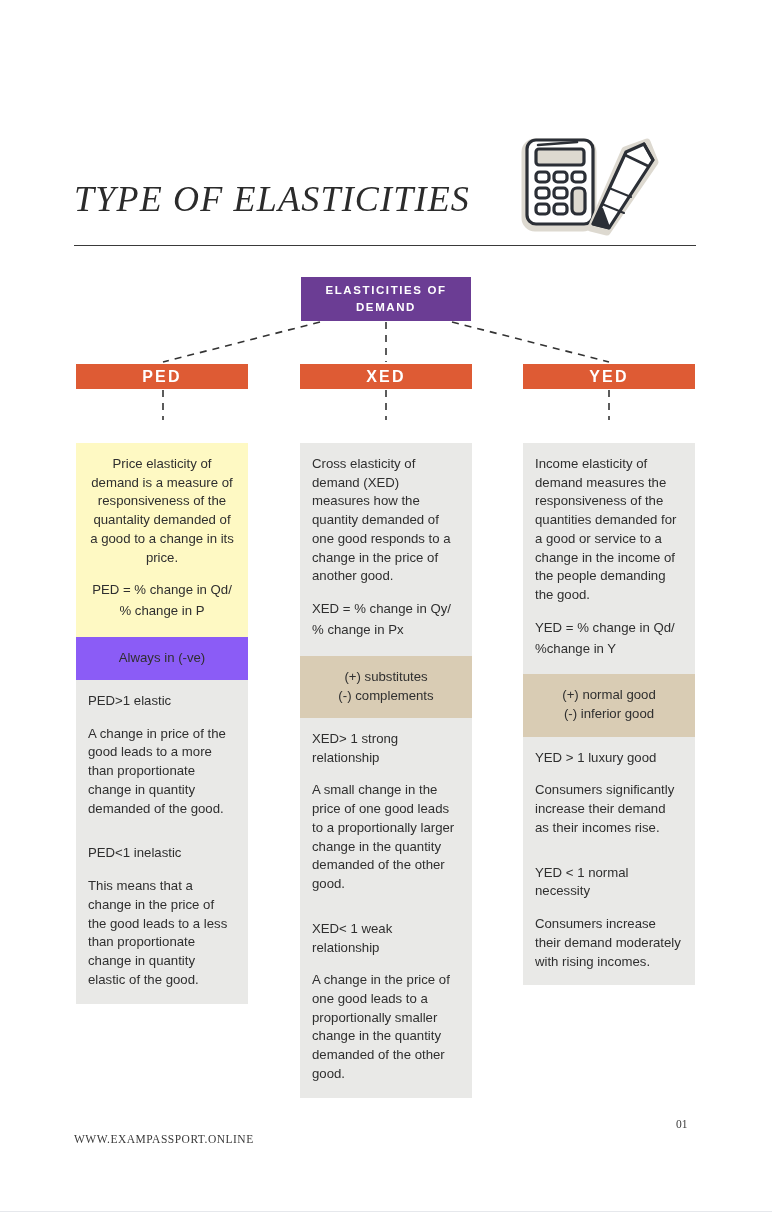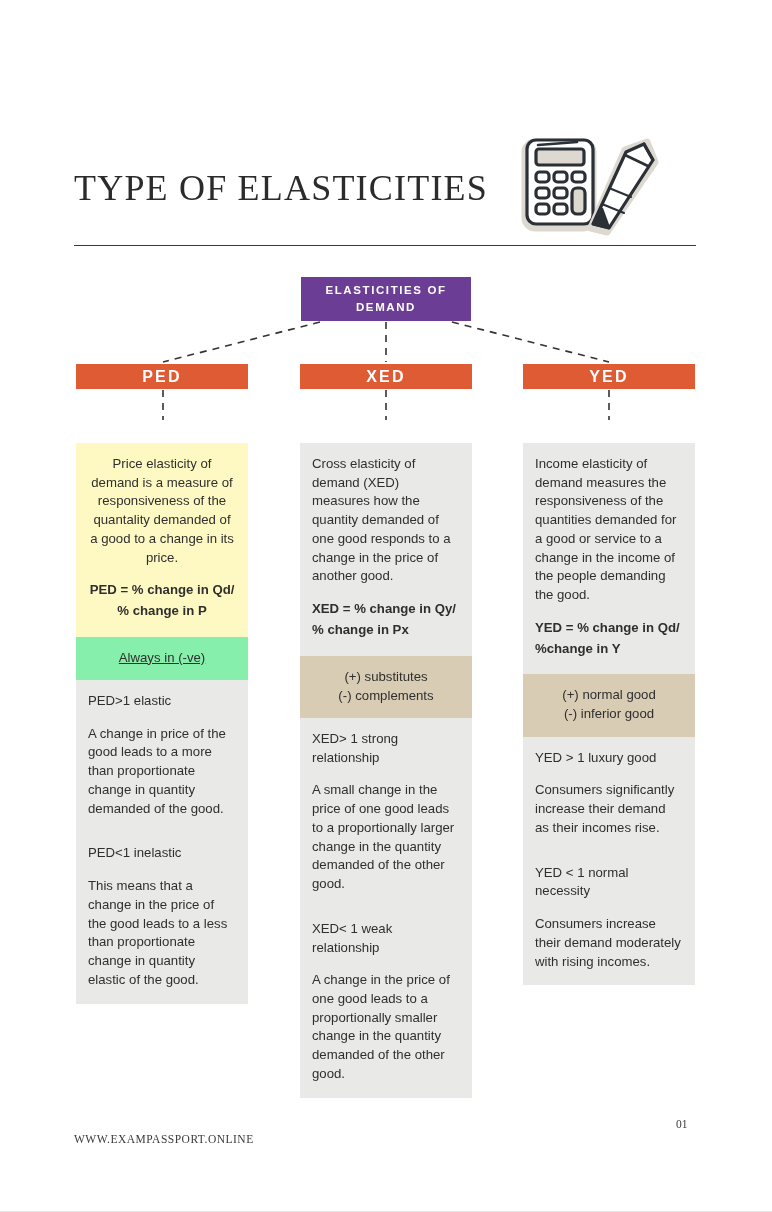--- a/index.html
+++ b/index.html
@@ -17,27 +17,28 @@
     background: #ffffff;
     overflow: hidden;
     border-bottom: 1px solid #e6e8ec;
     box-sizing: border-box;
   }
 
   
   .title {
     position: absolute;
     left: 74px;
-    top: 170px;
+    top: 181px;
     font-family: "Liberation Serif", serif;
     font-size: 36px;
     letter-spacing: 1.2px;
     color: #2b2b2b;
     white-space: nowrap;
     line-height: 1;
+    font-style: italic;
   }
   .header-art {
     position: absolute;
     left: 505px;
     top: 128px;
     width: 166px;
     height: 118px;
   }
   .rule {
     position: absolute;
@@ -111,21 +112,21 @@
     font-size: 13.2px;
     line-height: 1.45;
   }
   .panel-detail { padding-top: 12px; }
 
   .panel p {
     margin: 0 0 14px 0;
   }
   .panel p:last-child { margin-bottom: 0; }
   .panel p.formula {
-    font-weight: bold;
+    font-weight: normal;
     margin-bottom: 2px;
   }
   .panel p.gap-lg { margin-bottom: 26px; }
   .panel-note p { margin: 0; }
 
   
   .footer-url {
     position: absolute;
     left: 74px;
     top: 1133px;
@@ -206,21 +207,21 @@
 
   <div class="col col-ped">
     <div class="cat-header" style="background: rgb(222, 91, 52);">
       <span>PED</span>
     </div>
     <div class="panel panel-def" style="background: #fef9c3; text-align: center;">
       <p>Price elasticity of demand is a measure of responsiveness of the quantality demanded of a good to a change in its price.</p>
       <p class="formula">PED = % change in Qd/</p>
       <p class="formula">% change in P</p>
     </div>
-    <div class="panel panel-note" style="background: #86efac; text-decoration: underline;">
+    <div class="panel panel-note" style="background: #8b5cf6;">
       <p>Always in (-ve)</p>
     </div>
     <div class="panel panel-detail" style="background: rgb(233, 233, 231);">
       <p>PED&gt;1 elastic</p>
       <p class="gap-lg">A change in price of the good leads to a more than proportionate change in quantity demanded of the good.</p>
       <p>PED&lt;1 inelastic</p>
       <p>This means that a change in the price of the good leads to a less than proportionate change in quantity elastic of the good.</p>
     </div>
   </div>
 

